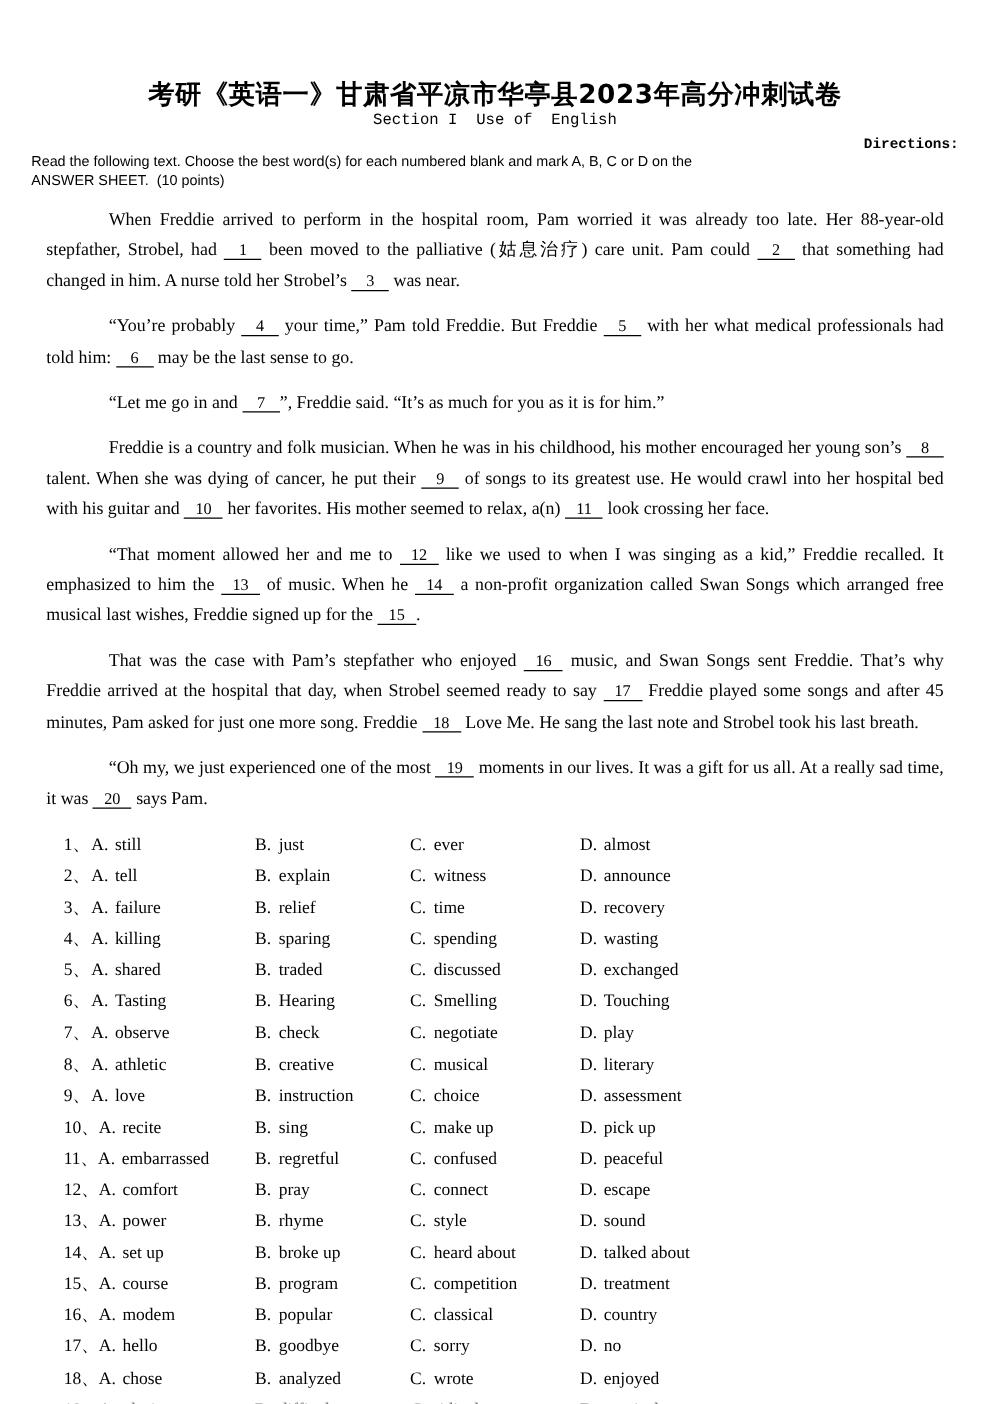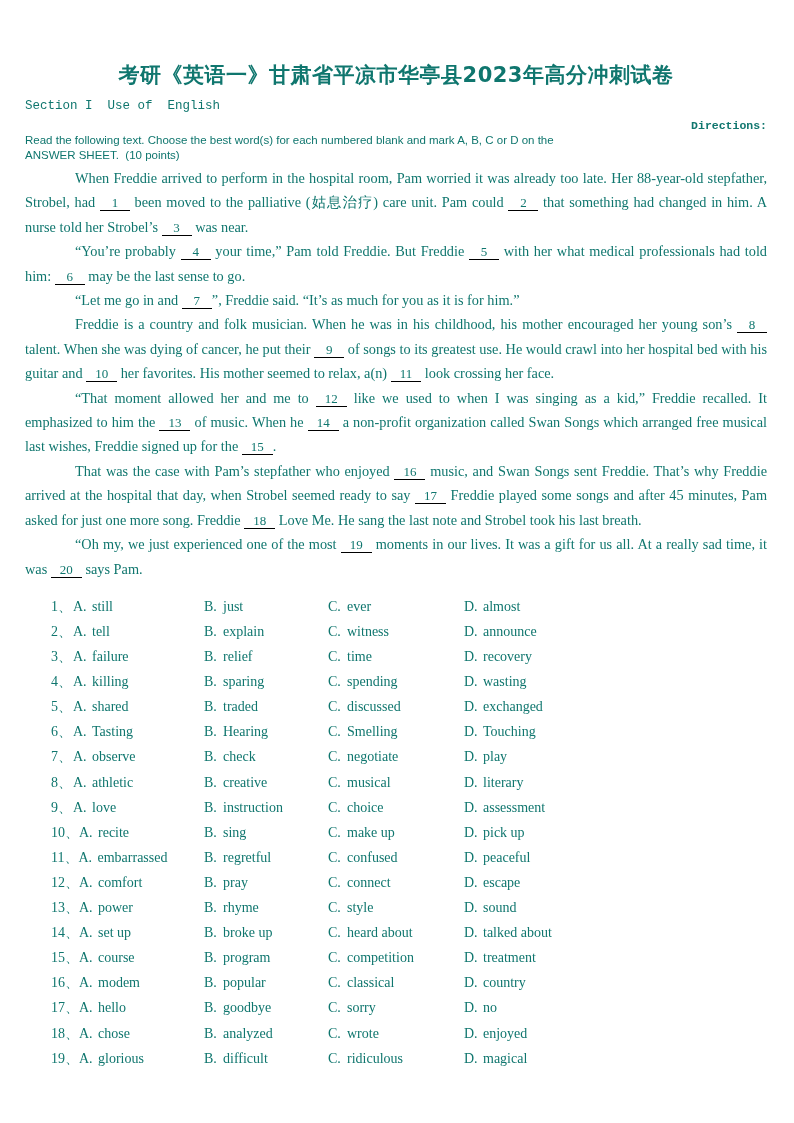--- a/index.html
+++ b/index.html
@@ -2,59 +2,60 @@
 <html><head>
 <meta charset="utf-8">
 <style>
   html, body { margin: 0; padding: 0; background: #ffffff; }
   .page {
     position: relative;
     width: 794px;
     height: 1123px;
     box-sizing: border-box;
     background: #ffffff;
-    color: #0f766e;
+    color: #000000;
     padding: 62px 27px 0 25px;
     overflow: hidden;
     font-family: "Liberation Serif", serif;
   }
   .doc-title {
     margin: 0;
     text-align: center;
     font-family: "DejaVu Sans", sans-serif;
     font-weight: 700;
     font-size: 21px;
     line-height: 26px;
     letter-spacing: 0.5px;
   }
   .section-heading {
+    text-align: center;
     font-family: "Liberation Mono", monospace;
     font-size: 12.5px;
     line-height: 17px;
     white-space: pre;
-    margin-top: 10px;
+    margin-top: 0;
   }
   .directions-label {
     font-family: "Liberation Mono", monospace;
     font-weight: 700;
     font-size: 11.5px;
     line-height: 15px;
     margin-top: 3px;
     white-space: pre;
     text-align: right;
   }
   .directions-line {
     font-family: Liberation Sans, sans-serif;
     font-size: 11.5px;
     line-height: 14.5px;
     white-space: pre;
   }
   .passage { margin-top: 4px; }
   .passage p {
-    margin: 0;
+    margin: 12px;
     font-size: 14.3px;
     line-height: 24.4px;
     text-align: justify;
     text-indent: 50px;
   }
   .blank {
     display: inline-block;
     min-width: 12px;
     padding: 0 9px;
     text-align: center;

